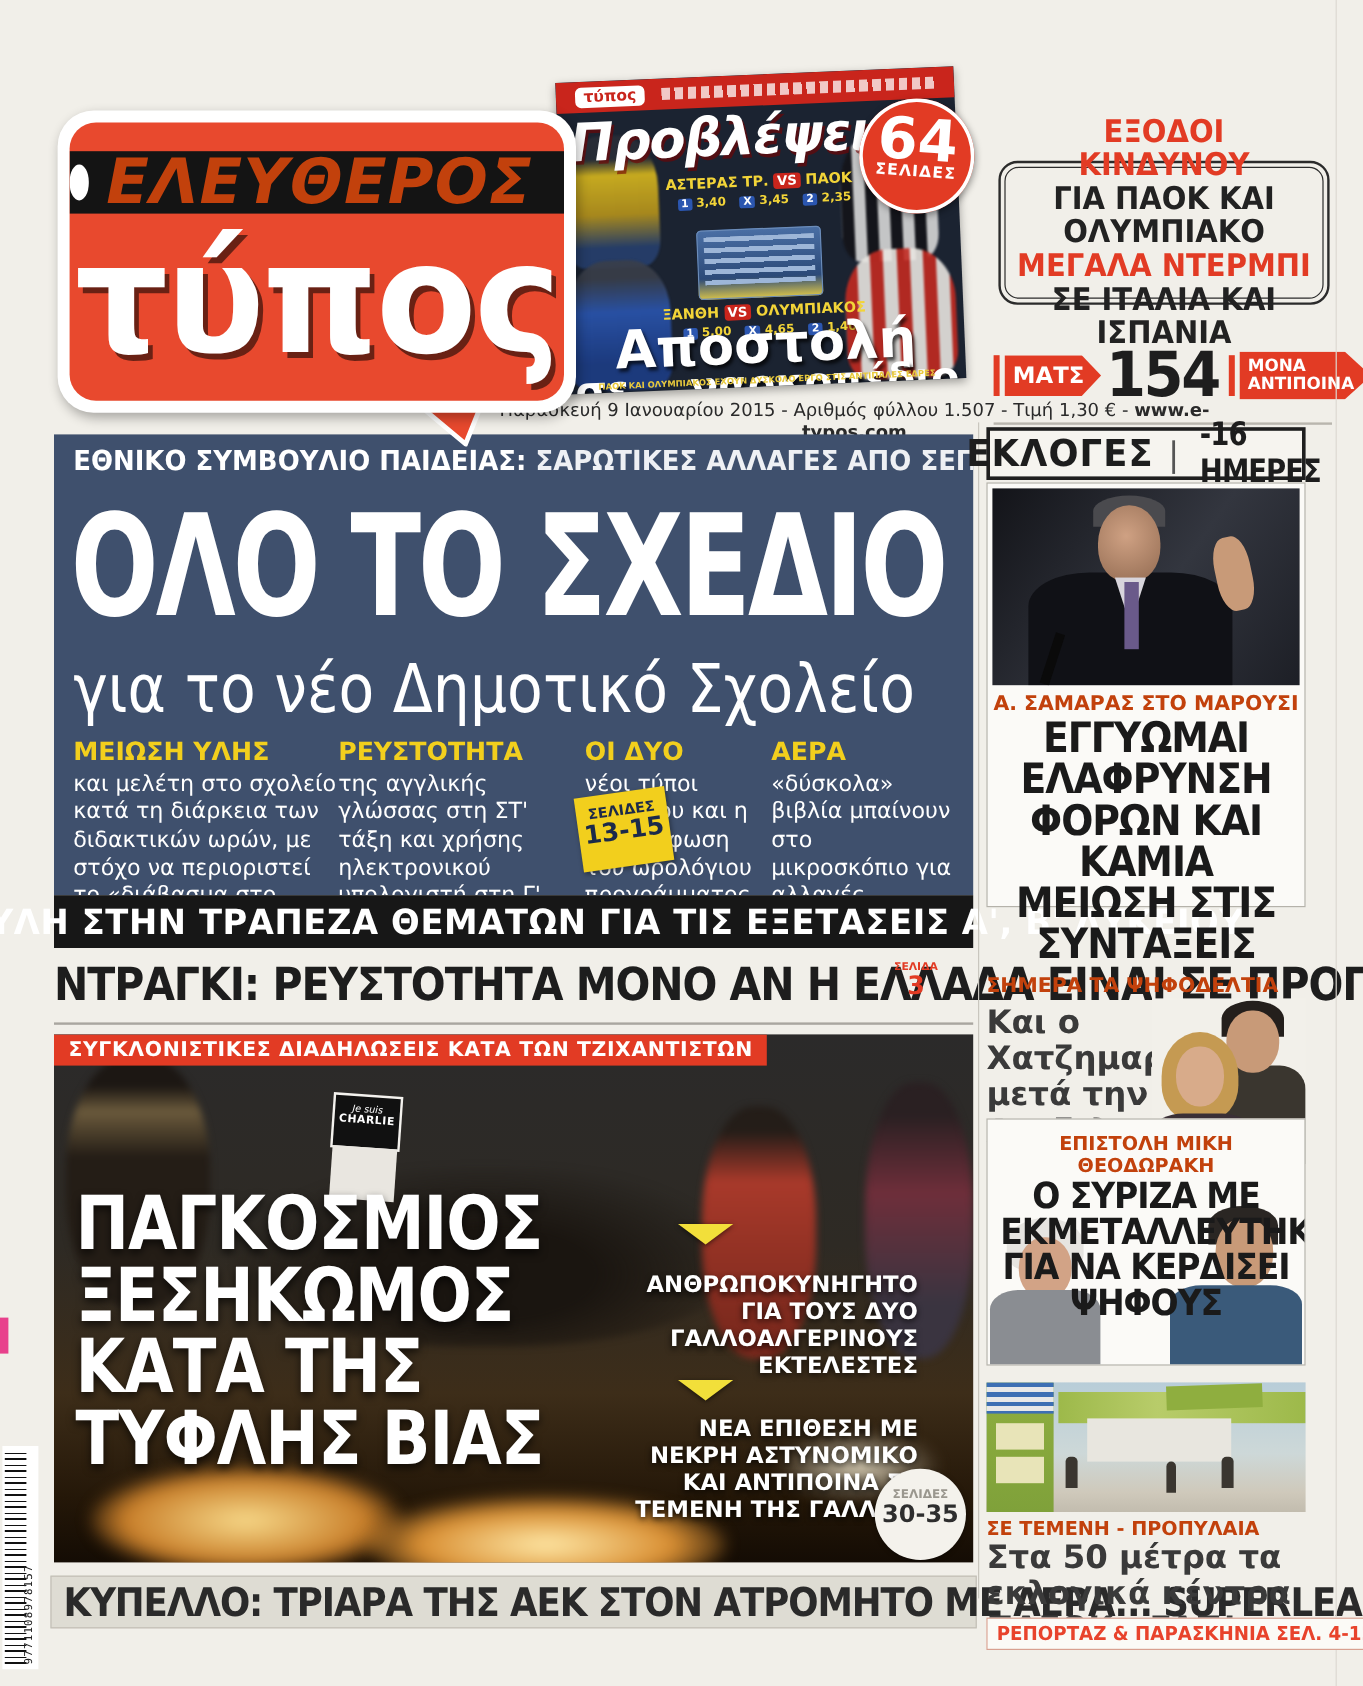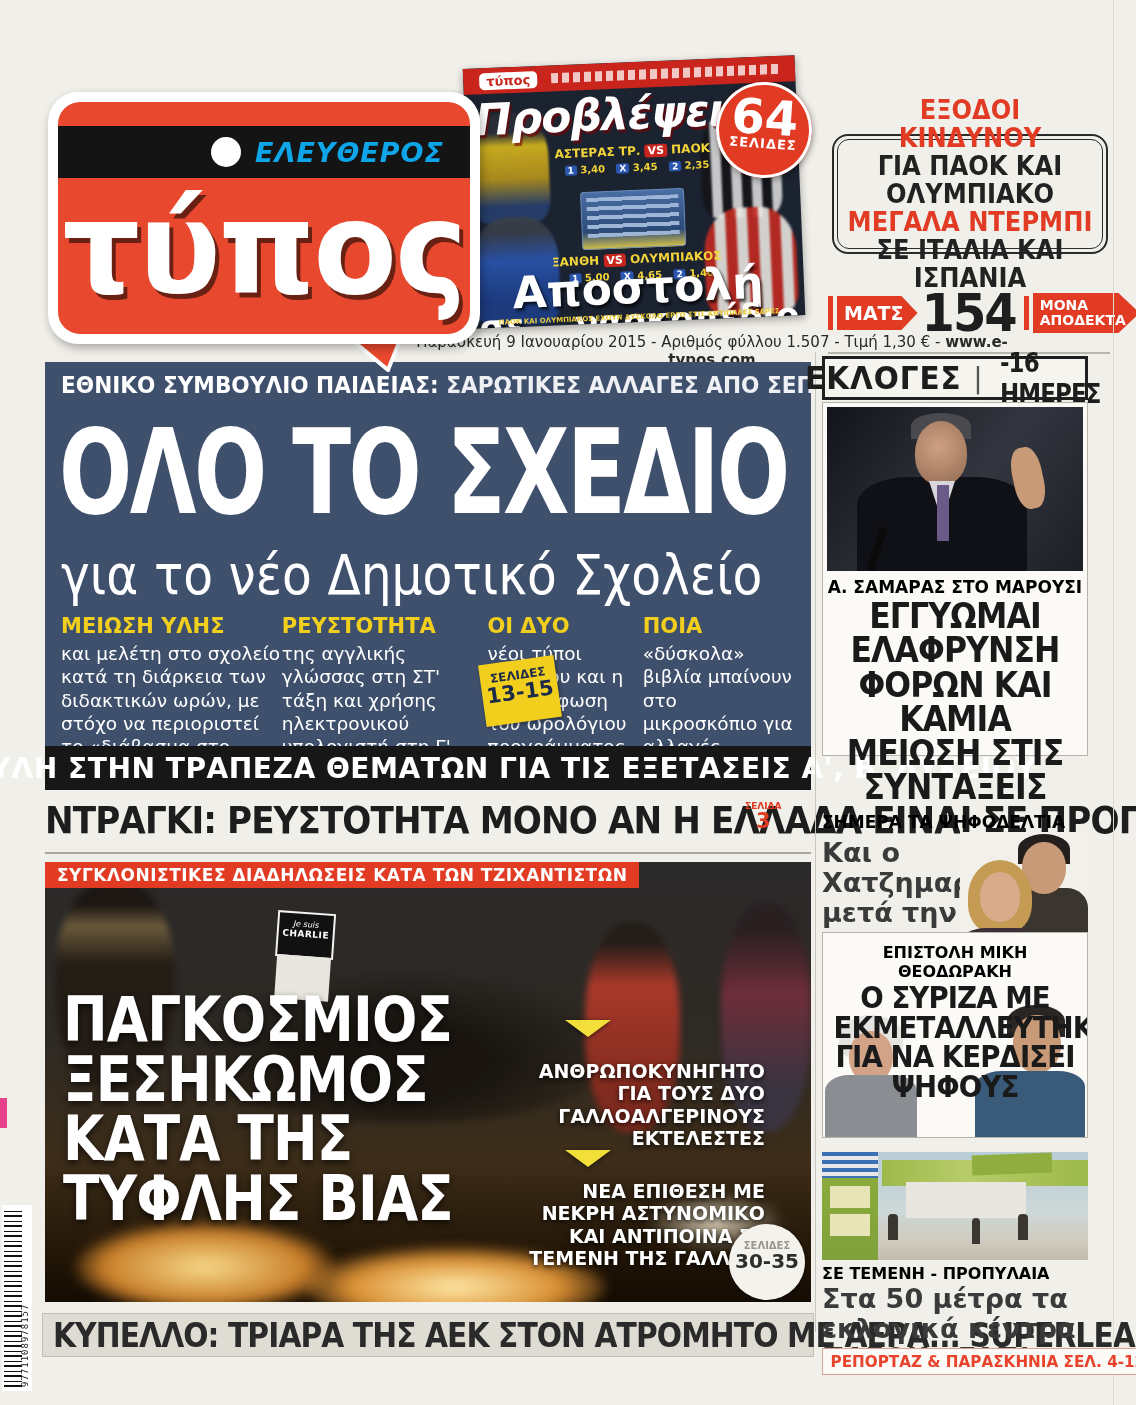--- a/index.html
+++ b/index.html
@@ -7,21 +7,21 @@
         overflow:hidden;font-family:"DejaVu Sans","Liberation Sans",sans-serif;color:#1d1d1d;}
   .abs{position:absolute;}
 
   
   #logo{left:48px;top:92px;width:432px;height:252px;background:#fff;border-radius:30px;
         box-shadow:2px 4px 10px rgba(0,0,0,.3);padding:10px;box-sizing:border-box;z-index:6;}
   #logo-inner{position:relative;width:100%;height:100%;background:#e8492e;border-radius:22px;overflow:hidden;}
   #logo-band{position:absolute;left:0;top:24px;width:100%;height:52px;background:#141414;
              display:flex;align-items:center;justify-content:flex-end;padding-right:26px;box-sizing:border-box;}
   #logo-band .dot{width:30px;height:30px;border-radius:50%;background:#fff;margin-right:14px;}
-  #logo-band span{color:#0ea5e9;font-size:27px;font-weight:bold;font-style:italic;letter-spacing:1px;}
+  #logo-band span{color:#c2410c;font-size:52px;font-weight:bold;font-style:italic;letter-spacing:1px;}
   #logo-word{position:absolute;left:0;top:76px;width:100%;text-align:center;color:#fff;
              font-size:122px;font-weight:bold;letter-spacing:-2px;
              text-shadow:4px 5px 0 rgba(0,0,0,.55);transform:scaleY(1.05);}
   #logo-tail{left:338px;top:330px;z-index:5;}
 
   
   #insert{left:468px;top:62px;width:332px;height:260px;background:#1b2331;transform:rotate(-2.4deg);
           box-shadow:0 3px 8px rgba(0,0,0,.35);z-index:4;overflow:hidden;}
   #insert-band{position:absolute;left:0;top:0;width:100%;height:26px;background:#c9251c;display:flex;align-items:center;}
   #insert-minilogo{background:#fff;border-radius:5px;margin-left:16px;padding:1px 7px;color:#c9251c;
@@ -151,21 +151,21 @@
   #sam-photo{position:relative;margin:4px;height:164px;overflow:hidden;
              background:linear-gradient(125deg,#131419 0%,#33363f 55%,#1d1f26 100%);}
   #sam-face{position:absolute;left:88px;top:14px;width:52px;height:64px;border-radius:50% 50% 45% 45%;
             background:radial-gradient(circle at 45% 40%,#cfa183,#9a7258 85%);}
   #sam-hair{position:absolute;left:84px;top:6px;width:60px;height:26px;border-radius:50% 50% 0 0;background:#4a4a4e;}
   #sam-suit{position:absolute;left:30px;top:70px;width:170px;height:94px;border-radius:30% 30% 0 0;background:#101116;}
   #sam-shirt{position:absolute;left:102px;top:74px;width:26px;height:40px;background:#d8d5dc;clip-path:polygon(0 0,100% 0,50% 100%);}
   #sam-tie{position:absolute;left:110px;top:78px;width:12px;height:56px;background:#6a5a8a;}
   #sam-hand{position:absolute;left:186px;top:40px;width:30px;height:62px;border-radius:40%;background:#c89a78;transform:rotate(-12deg);}
   #sam-mic{position:absolute;left:46px;top:120px;width:8px;height:44px;background:#0a0a0a;transform:rotate(18deg);}
-  .kicker-red{color:#000000;font-weight:bold;text-align:center;font-size:17px;}
+  .kicker-red{color:#c2410c;font-weight:bold;text-align:center;font-size:17px;}
   #sam-kicker{margin-top:6px;}
   #sam-headline{margin-top:2px;text-align:center;font-size:35px;font-weight:bold;color:#1a1a1a;line-height:.98;
                 transform:scaleX(.9);letter-spacing:-1px;}
   #ball{left:822px;top:768px;width:266px;height:160px;margin-top:44px;}
   #ball-kicker{text-align:left;font-size:17px;}
   #ball-headline{position:absolute;left:0;top:26px;width:150px;font-size:27px;font-weight:bold;color:#3a3a3a;line-height:1.12;}
   #ball-photo{position:absolute;right:0;top:20px;width:128px;height:138px;background:#f2f0ea;overflow:hidden;}
   #ball-man-hair{position:absolute;right:18px;top:2px;width:52px;height:30px;border-radius:50% 50% 0 0;background:#241f1c;}
   #ball-man-face{position:absolute;right:22px;top:10px;width:44px;height:52px;border-radius:48%;background:#c89a78;}
   #ball-man-suit{position:absolute;right:0px;top:56px;width:90px;height:82px;border-radius:24% 24% 0 0;background:#3a362f;}
@@ -279,21 +279,21 @@
   <div class="abs" id="stats">
     <div class="stat-group" id="stat1">
       <div class="stat-bar"></div>
       <div class="stat-arrow">ΜΑΤΣ</div>
       <div class="stat-num">154</div>
     </div>
     <div class="stat-group" id="stat2">
       <div class="stat-bar"></div>
       <div class="stat-arrow">
         <div>ΜΟΝΑ</div>
-        <div>ΑΠΟΔΕΚΤΑ</div>
+        <div>ΑΝΤΙΠΟΙΝΑ</div>
       </div>
 
     </div>
   </div>
 
   <div class="abs" id="dateline">
     <span>Παρασκευή 9 Ιανουαρίου 2015 - Αριθμός φύλλου 1.507 - Τιμή 1,30 € - </span><b>www.e-typos.com</b>
   </div>
 
   <div class="abs" id="lead">
@@ -309,21 +309,21 @@
       </div>
       <div>
         <div class="col-head">ΡΕΥΣΤΟΤΗΤΑ</div>
         <div class="col-body">της αγγλικής γλώσσας στη ΣΤ' τάξη και χρήσης ηλεκτρονικού υπολογιστή στη Γ' Γυμνασίου</div>
       </div>
       <div>
         <div class="col-head">ΟΙ ΔΥΟ</div>
         <div class="col-body">νέοι τύποι σχολείου και η αναμόρφωση του ωρολόγιου προγράμματος</div>
       </div>
       <div>
-        <div class="col-head">ΠΟΙΑ</div>
+        <div class="col-head">ΑΕΡΑ</div>
         <div class="col-body">«δύσκολα» βιβλία μπαίνουν στο μικροσκόπιο για αλλαγές</div>
       </div>
     </div>
   </div>
   <div class="abs" id="badge1315">
     <div class="l">ΣΕΛΙΔΕΣ</div>
     <div class="v">13-15</div>
   </div>
   <div class="abs" id="blackbar">
     <div>ΛΙΓΟΤΕΡΗ ΥΛΗ ΣΤΗΝ ΤΡΑΠΕΖΑ ΘΕΜΑΤΩΝ ΓΙΑ ΤΙΣ ΕΞΕΤΑΣΕΙΣ Α', Β' ΛΥΚΕΙΟΥ</div>

